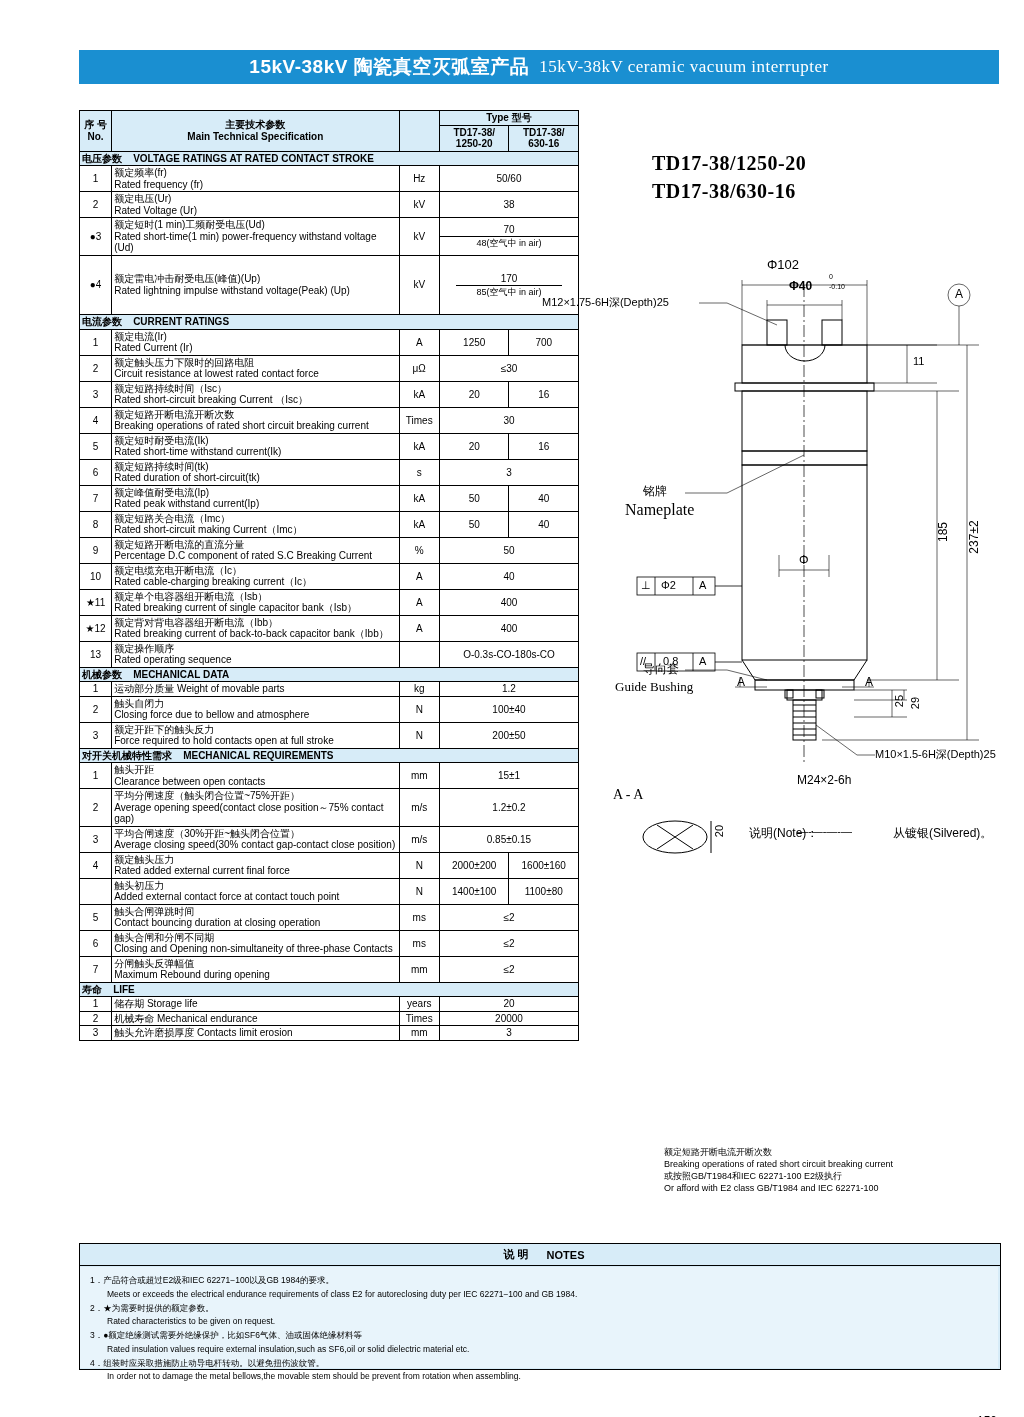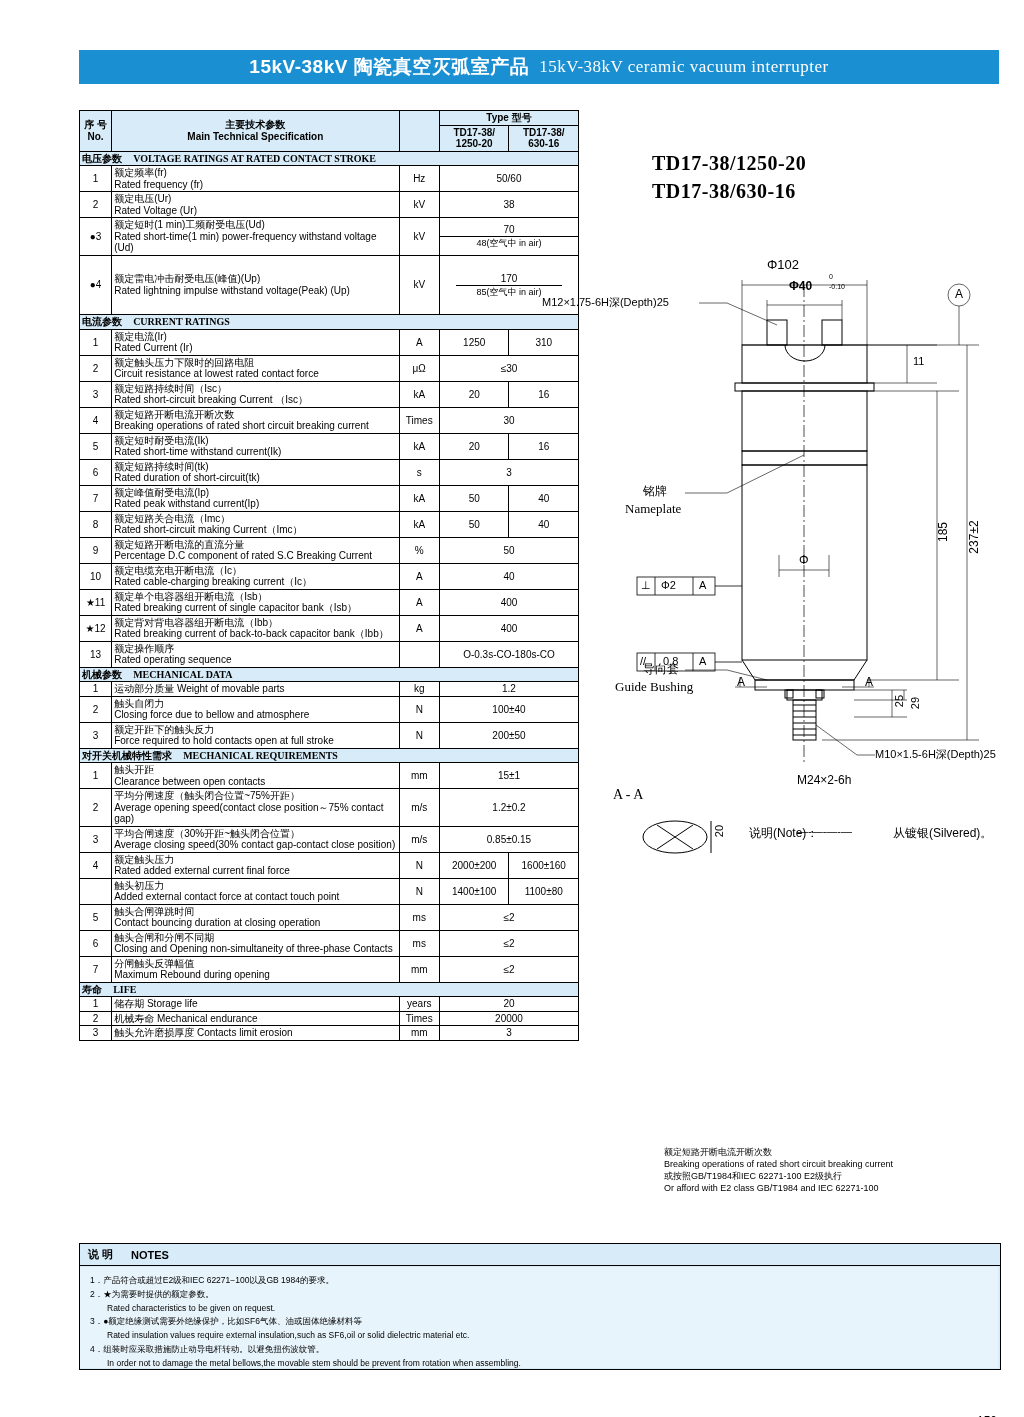--- a/index.html
+++ b/index.html
@@ -13,42 +13,42 @@
   .banner .en{font-size:17px;color:#fff;font-family:"Liberation Serif",serif;margin-left:10px;letter-spacing:.5px;}
 
   
   .tbl{position:absolute;left:52px;top:110px;width:500px;border-collapse:collapse;}
   .tbl td,.tbl th{border:1px solid #000;font-size:10px;line-height:1.15;padding:1px 2px;vertical-align:middle;}
   .no{width:26px;text-align:center;font-size:10px;}
   .spec{width:272px;}
   .unit{width:34px;text-align:center;}
   .v1,.v2{width:62px;text-align:center;}
   .sect{background:#d7ecf8;font-size:10.5px;font-weight:bold;padding:2px 4px;}
-  .sect .en{font-weight:bold;font-family:Liberation Serif, serif;}
+  .sect .en{font-weight:bold;}
   .ctr{text-align:center;}
   .cn{display:block;}
   .en{display:block;}
   .hdr{background:#d7ecf8;text-align:center;font-weight:bold;}
   .small{font-size:9px;}
 
   
   .tcode{position:absolute;left:625px;font-size:20px;font-weight:bold;font-family:"Liberation Serif",serif;letter-spacing:.5px;}
   #tcode1{top:152px;}
   #tcode2{top:180px;}
 
   
   .draw{position:absolute;left:580px;top:225px;width:400px;height:680px;}
   .draw svg{position:absolute;left:0;top:0;}
 
   .note-right{position:absolute;left:637px;top:1146px;width:330px;font-size:9px;line-height:1.35;}
 
   
   .notesbox{position:absolute;left:52px;top:1243px;width:920px;height:125px;border:1px solid #000;background:#d7ecf8;}
   .notes-title{position:absolute;left:0;top:0;width:920px;height:22px;border-bottom:1px solid #000;
-               display:flex;align-items:center;padding-left:8px;box-sizing:border-box;font-size:11px;font-weight:bold;background:#d7ecf8;}
+               display:flex;align-items:center;padding-left:8px;box-sizing:border-box;font-size:11px;font-weight:bold;background:#d7ecf8;justify-content:center;}
   .notes-body{position:absolute;left:0;top:23px;width:918px;height:101px;background:#e8f4fb;padding:7px 10px;box-sizing:border-box;font-size:8.5px;line-height:1.5;}
   .notes-body div{margin-bottom:1px;}
   .pageno{position:absolute;right:54px;top:1414px;font-size:12px;}
 </style>
 </head>
 <body>
 
 <div class="page">
 
   <div class="banner">
@@ -129,21 +129,21 @@
           <td class="sect" colspan="5">电流参数 &nbsp;&nbsp; <span class="en" style="display:inline">CURRENT RATINGS</span></td>
         </tr>
         <tr>
           <td class="no">1</td>
           <td class="spec">
             <span class="cn">额定电流(Ir)</span>
             <span class="en">Rated Current (Ir)</span>
           </td>
           <td class="unit">A</td>
           <td class="v1">1250</td>
-          <td class="v2">310</td>
+          <td class="v2">700</td>
         </tr>
         <tr>
           <td class="no">2</td>
           <td class="spec">
             <span class="cn">额定触头压力下限时的回路电阻</span>
             <span class="en">Circuit resistance at lowest rated contact force</span>
           </td>
           <td class="unit">μΩ</td>
           <td class="ctr" colspan="2">≤30</td>
         </tr>
@@ -486,21 +486,21 @@
     <div style="position:absolute;left:160px;top:32px;font-size:13px;">Φ102</div>
     <div style="position:absolute;left:182px;top:54px;font-size:12px;font-weight:bold;">Φ40</div>
     <div style="position:absolute;left:222px;top:48px;font-size:7px;">0</div>
     <div style="position:absolute;left:222px;top:58px;font-size:7px;">-0.10</div>
     <div style="position:absolute;left:-65px;top:70px;font-size:11px;white-space:nowrap;">M12×1.75-6H深(Depth)25</div>
     <div style="position:absolute;left:268px;top:522px;font-size:11px;white-space:nowrap;">M10×1.5-6H深(Depth)25</div>
     <div style="position:absolute;left:190px;top:548px;font-size:12px;white-space:nowrap;">M24×2-6h</div>
     <div style="position:absolute;left:348px;top:62px;font-size:12px;">A</div>
 
     <div style="position:absolute;left:36px;top:258px;font-size:12px;">铭牌</div>
-    <div style="position:absolute;left:18px;top:276px;font-size:13px;font-family:'Liberation Serif',serif;">Nameplate</div>
+    <div style="position:absolute;left:18px;top:276px;font-size:16px;font-family:'Liberation Serif',serif;">Nameplate</div>
     <div style="position:absolute;left:36px;top:436px;font-size:12px;">导向套</div>
     <div style="position:absolute;left:8px;top:454px;font-size:13px;font-family:'Liberation Serif',serif;">Guide Bushing</div>
 
     <div style="position:absolute;left:306px;top:130px;font-size:11px;">11</div>
     <div style="position:absolute;left:326px;top:300px;font-size:12px;transform:rotate(-90deg);">185</div>
     <div style="position:absolute;left:350px;top:305px;font-size:12px;transform:rotate(-90deg);">237±2</div>
     <div style="position:absolute;left:286px;top:470px;font-size:11px;transform:rotate(-90deg);">25</div>
     <div style="position:absolute;left:302px;top:472px;font-size:11px;transform:rotate(-90deg);">29</div>
     <div style="position:absolute;left:192px;top:328px;font-size:12px;">Φ</div>
 
@@ -528,20 +528,21 @@
     <div>Or afford with E2 class GB/T1984 and IEC 62271-100</div>
   </div>
 
   <div class="notesbox">
     <div class="notes-title">
       <span>说 明</span>
       <span style="margin-left:18px;">NOTES</span>
     </div>
     <div class="notes-body" id="notes-body">
         <div>1．产品符合或超过E2级和IEC 62271−100以及GB 1984的要求。</div>
+        <div>　　Meets or exceeds the electrical endurance requirements of class E2 for autoreclosing duty per IEC 62271−100 and GB 1984.</div>
         <div>2．★为需要时提供的额定参数。</div>
         <div>　　Rated characteristics to be given on request.</div>
         <div>3．●额定绝缘测试需要外绝缘保护，比如SF6气体、油或固体绝缘材料等</div>
         <div>　　Rated insulation values require external insulation,such as SF6,oil or solid dielectric material etc.</div>
         <div>4．组装时应采取措施防止动导电杆转动。以避免扭伤波纹管。</div>
         <div>　　In order not to damage the metal bellows,the movable stem should be prevent from rotation when assembling.</div>
       </div>
   </div>
 
   <div class="pageno">150</div>

